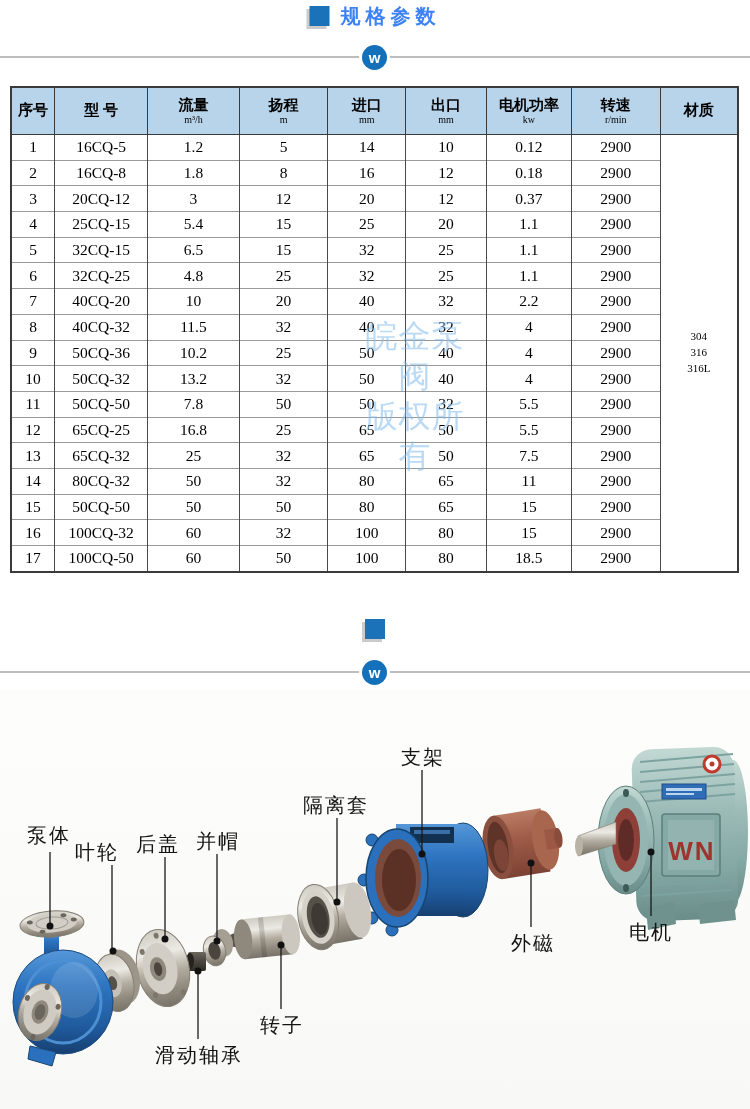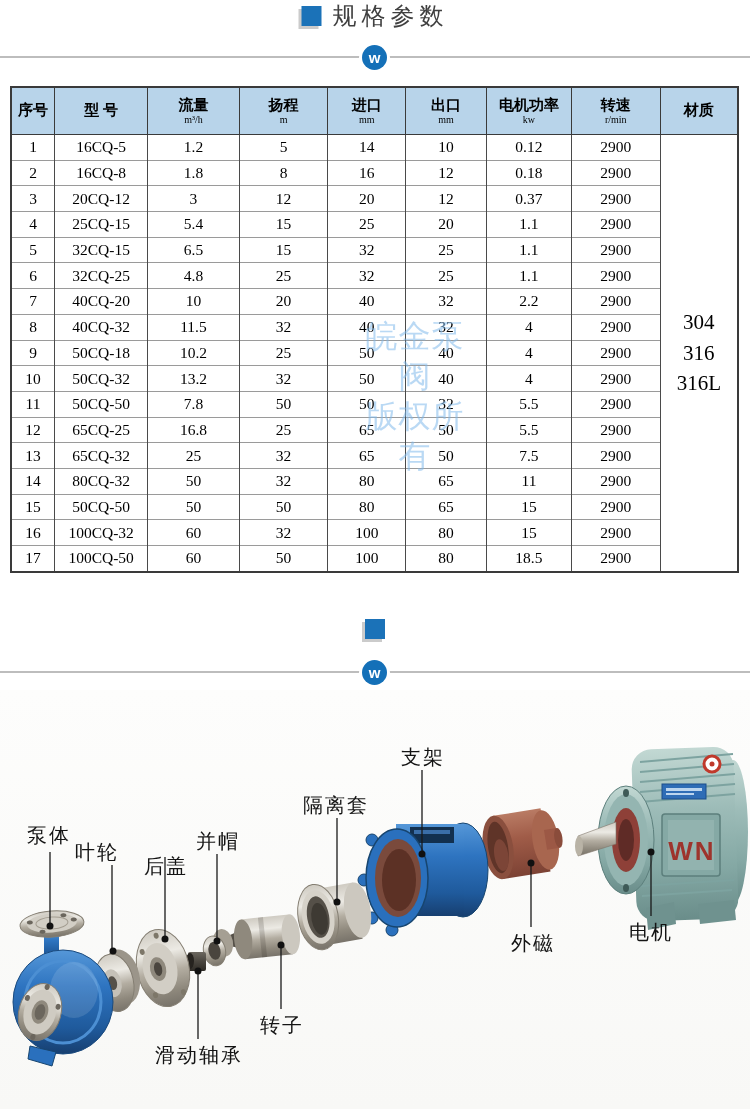--- a/index.html
+++ b/index.html
@@ -14,21 +14,21 @@
   .section-header{
     position:absolute;left:50%;transform:translateX(-50%);
     display:flex;align-items:center;gap:11px;height:32px;white-space:nowrap;
   }
   .section-header .bullet{
     width:20px;height:20px;background:#1b72b8;
     box-shadow:-3px 3px 0 rgba(160,160,160,.55);
     flex:0 0 auto;
   }
   .section-header .title{
-    font-size:24px;font-weight:400;color:#404040;letter-spacing:5px;
+    font-size:20px;font-weight:700;color:#3b82f6;letter-spacing:5px;
   }
   #header-spec{top:0px;}
   #header-assembly{top:613px;}
   
   .divider{position:absolute;left:0;width:750px;height:0;border-top:2px solid #bdbdbd;}
   #divider-1{top:56px;}
   #divider-2{top:671px;}
   .wbadge{
     position:absolute;width:25px;height:25px;border-radius:50%;
     background:#1470b8;color:#fff;font-weight:bold;font-size:15px;
@@ -51,41 +51,41 @@
   }
   table.spec th .h-unit{font-weight:normal;font-size:10px;}
   table.spec th .h-unit:empty{display:none;}
   table.spec td{
     border-left:1px solid #4a4a4a;border-right:1px solid #4a4a4a;
     border-top:1px solid #9a9a9a;
     height:24.7px;padding:0;font-size:15.5px;color:#000;
     text-align:center;vertical-align:middle;
   }
   table.spec td.material-cell{
-    font-size:21px;line-height:1.45;vertical-align:middle;
+    font-size:11px;line-height:1.45;vertical-align:middle;
   }
   .watermark{
     position:absolute;left:360px;top:316px;width:110px;
     text-align:center;font-size:32px;line-height:1.25;
     color:rgba(130,185,235,.55);pointer-events:none;z-index:5;
     letter-spacing:1px;
   }
   
   .diagram{
     position:absolute;left:0;top:690px;width:750px;height:419px;
     background:linear-gradient(#fdfdfc,#f8f8f6);
   }
   .diagram svg{position:absolute;left:0;top:0;}
   .dlabel{
     position:absolute;font-size:20px;color:#141414;white-space:nowrap;
     letter-spacing:2px;font-family:Liberation Serif, serif;
   }
   #lbl-pump{left:27px;top:132px;}
   #lbl-impeller{left:75px;top:149px;}
-  #lbl-rear{left:144px;top:141px;margin-top:22px;}
+  #lbl-rear{left:136px;top:141px;}
   #lbl-cap{left:196px;top:138px;}
   #lbl-sleeve{left:303px;top:102px;}
   #lbl-bracket{left:401px;top:54px;}
   #lbl-magnet{left:511px;top:240px;}
   #lbl-motor{left:629px;top:229px;}
   #lbl-bearing{left:155px;top:352px;}
   #lbl-rotor{left:260px;top:322px;}
 </style>
 </head>
 <body>
@@ -229,21 +229,21 @@
           <td>40CQ-32</td>
           <td>11.5</td>
           <td>32</td>
           <td>40</td>
           <td>32</td>
           <td>4</td>
           <td>2900</td>
         </tr>
         <tr>
           <td>9</td>
-          <td>50CQ-18</td>
+          <td>50CQ-36</td>
           <td>10.2</td>
           <td>25</td>
           <td>50</td>
           <td>40</td>
           <td>4</td>
           <td>2900</td>
         </tr>
         <tr>
           <td>10</td>
           <td>50CQ-32</td>

